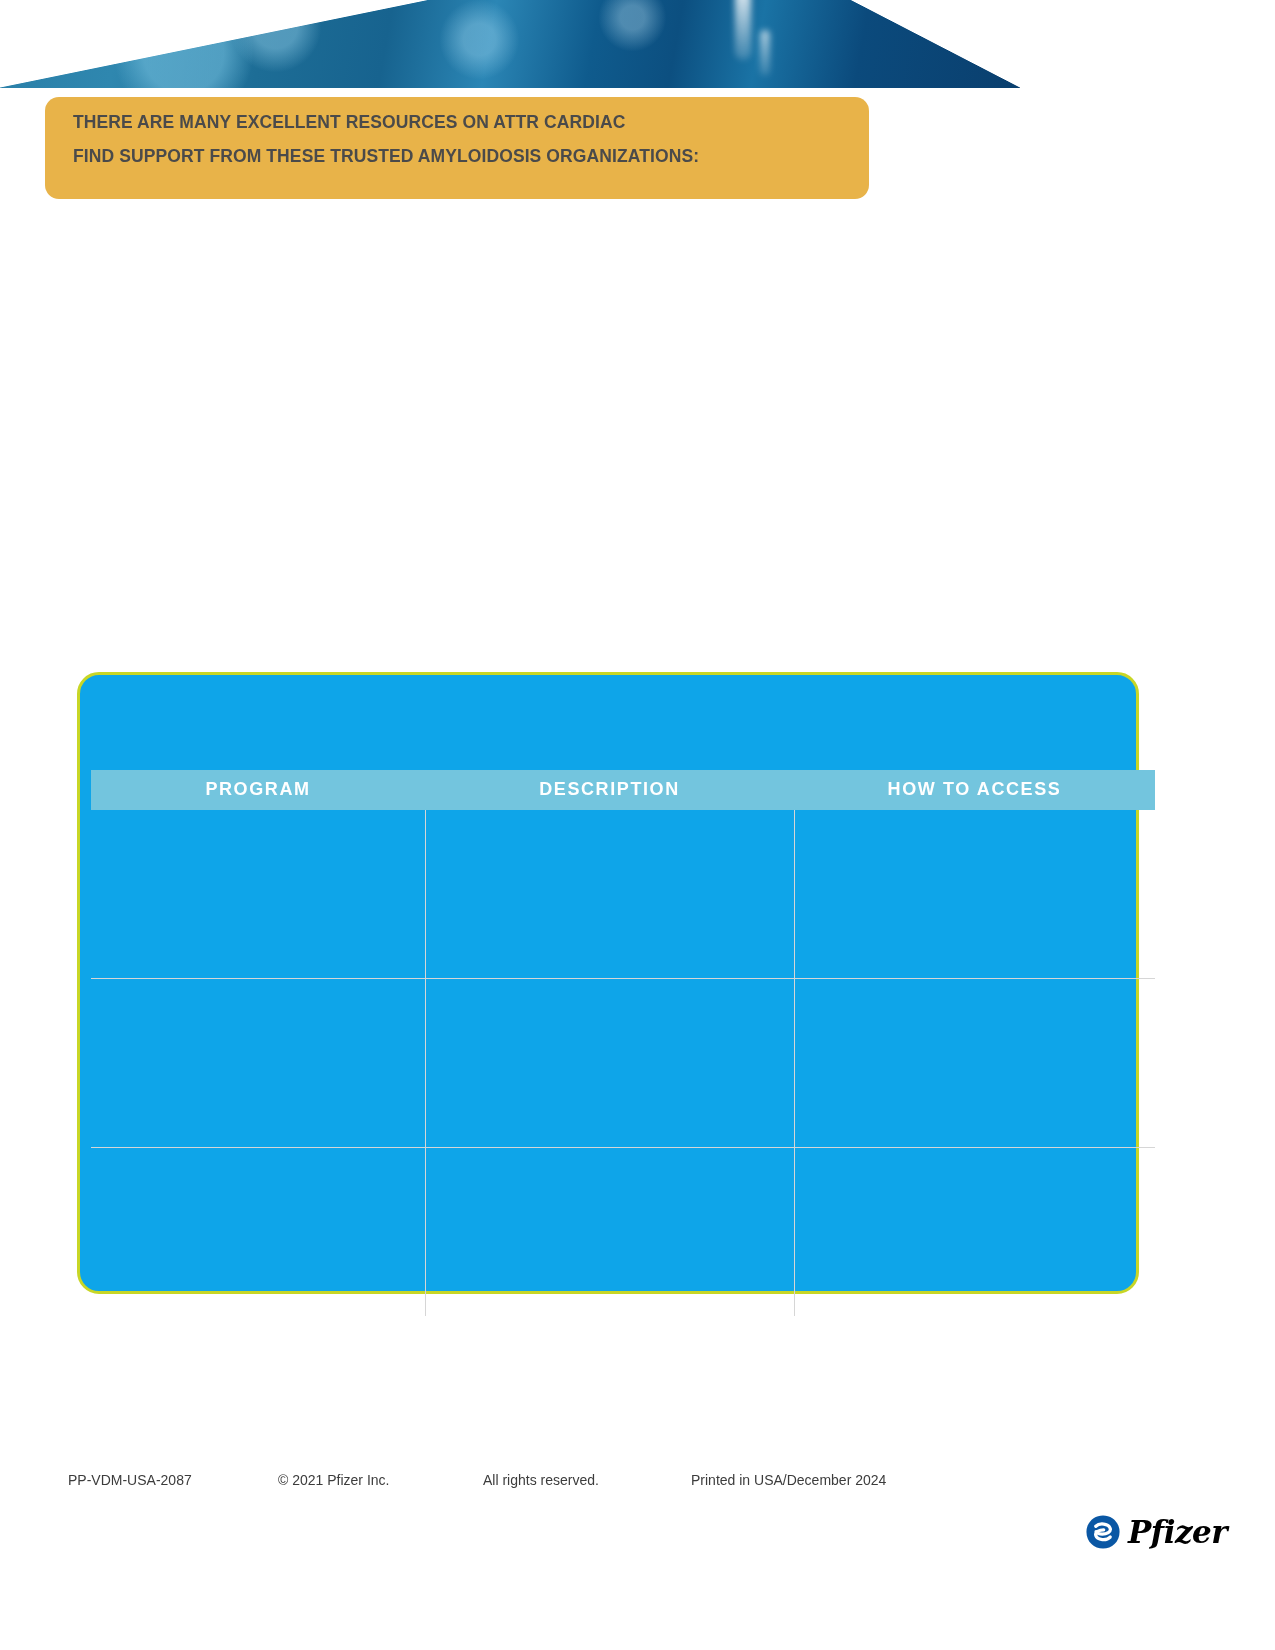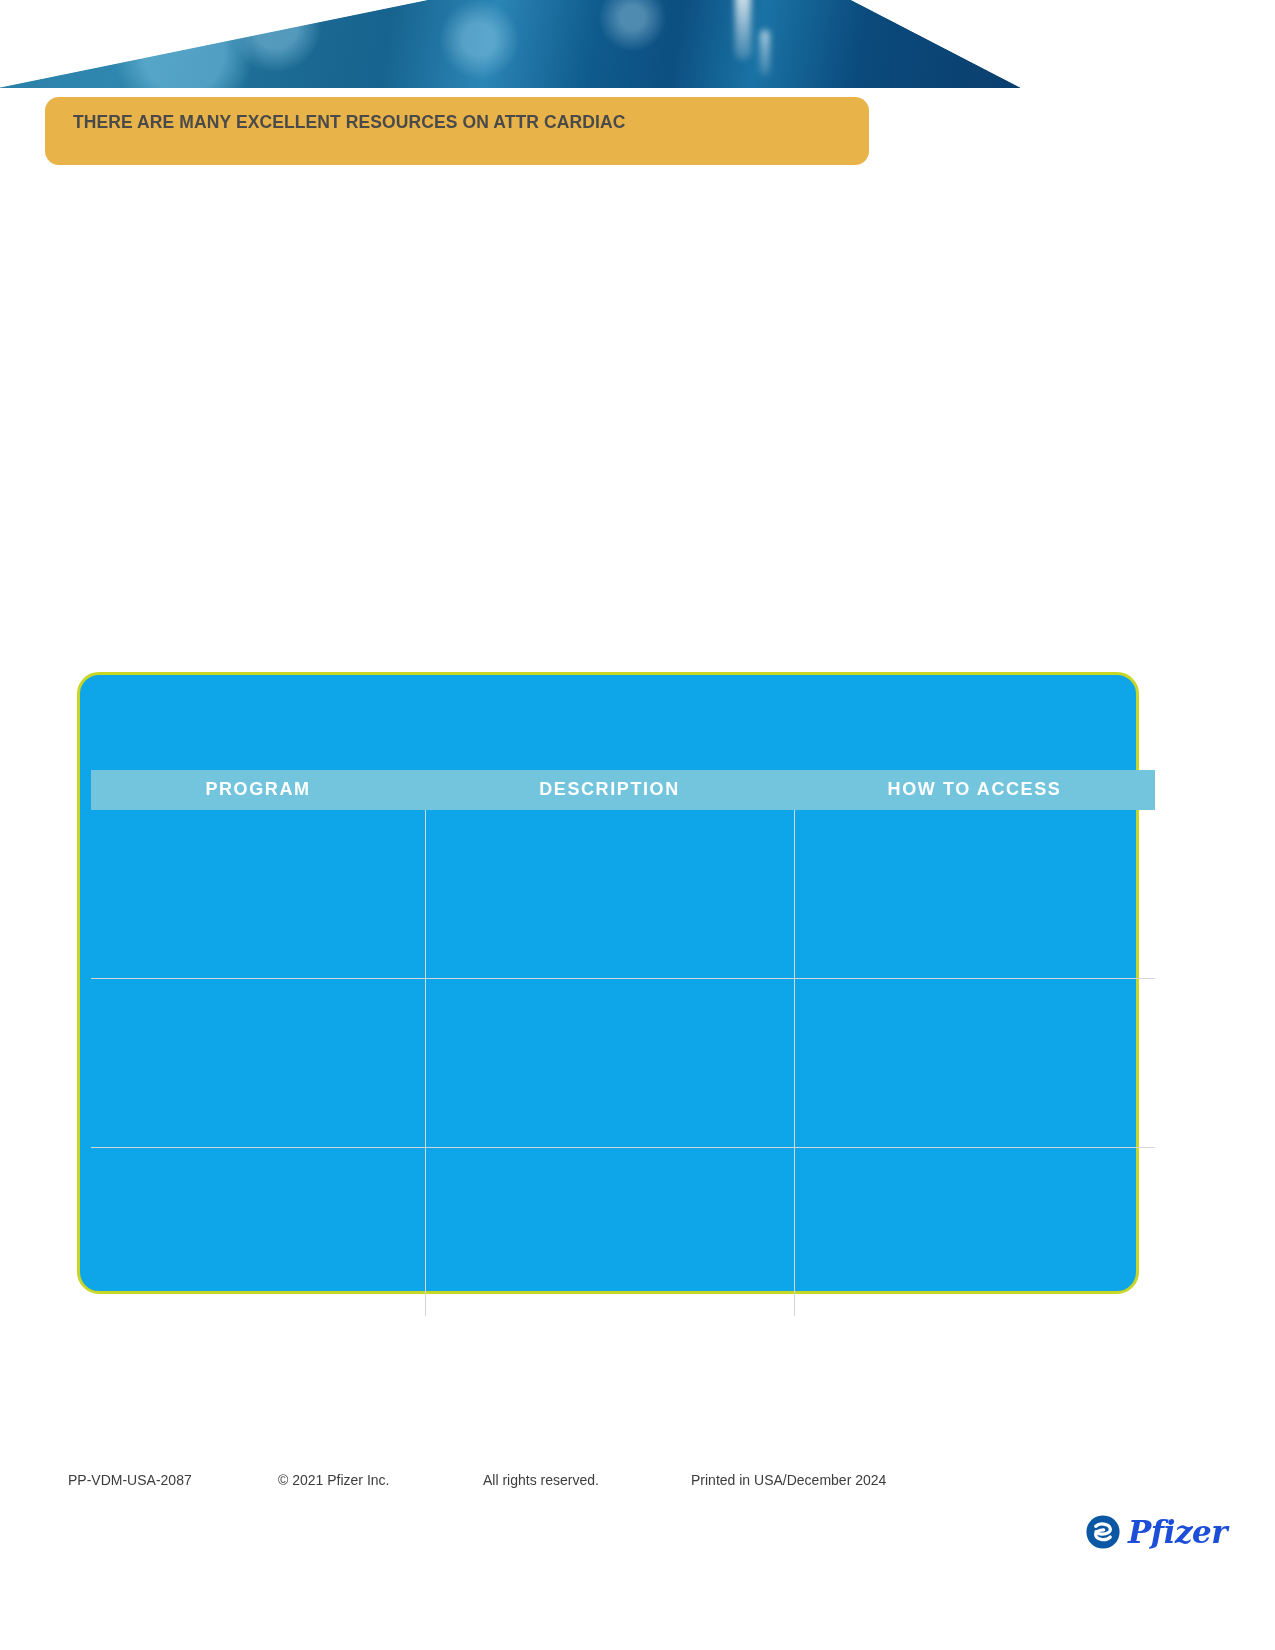--- a/index.html
+++ b/index.html
@@ -186,38 +186,39 @@
   .pfizer-mark {
     width: 36px;
     height: 36px;
     flex: 0 0 auto;
   }
   .pfizer-word {
     font-family: "DejaVu Serif", serif;
     font-style: italic;
     font-weight: bold;
     font-size: 31px;
-    color: #1d4ed8;
+    color: #000000;
     letter-spacing: -0.5px;
     line-height: 1;
   }
 </style>
 </head>
 <body>
 
 <div class="banner">
   <div class="banner-img"></div>
   <div class="banner-streak"></div>
   <div class="banner-streak s2"></div>
   <div class="banner-cut-left"></div>
   <div class="banner-cut-right"></div>
 </div>
 
 <div class="callout">
   <div class="callout-line">THERE ARE MANY EXCELLENT RESOURCES ON ATTR CARDIAC</div>
+  <div class="callout-line">FIND SUPPORT FROM THESE TRUSTED AMYLOIDOSIS ORGANIZATIONS:</div>
 </div>
 
 <div class="table-card">
   <div class="table-wrap">
     <table class="resources">
       <thead>
         <tr>
           <th class="col-program">PROGRAM</th>
           <th class="col-description">DESCRIPTION</th>
           <th class="col-access">HOW TO ACCESS</th>

